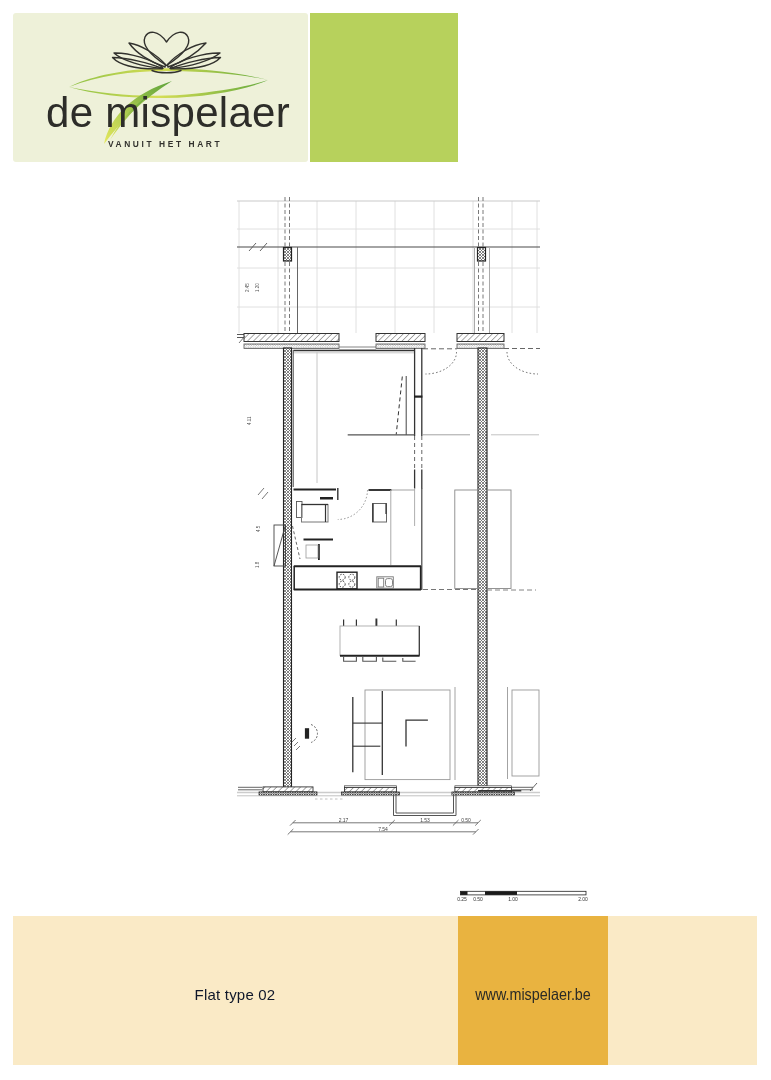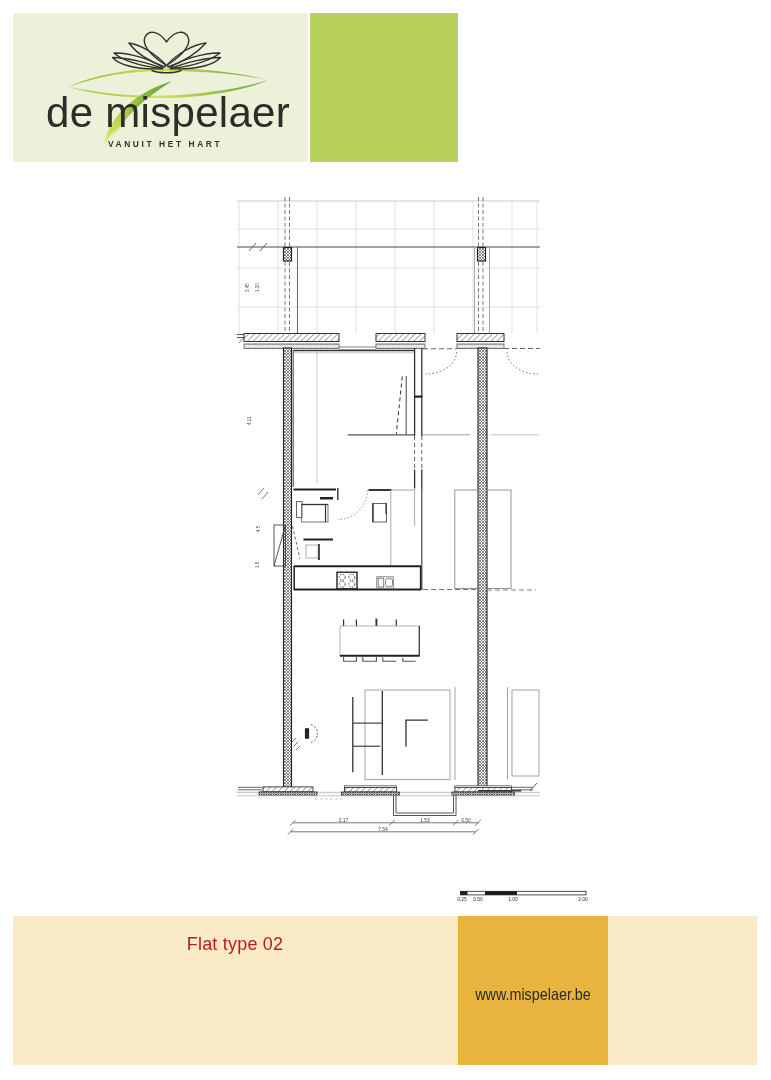--- a/index.html
+++ b/index.html
@@ -11,21 +11,21 @@
 <body>
 
 <div class="abs" style="left:13px;top:13px;width:295px;height:149px;background:#eef1d9;border-radius:3px;"></div>
 
 <div class="abs" style="left:310px;top:13px;width:148px;height:149px;background:#b7d15c;"></div>
 
 <div class="abs" style="left:13px;top:916px;width:744px;height:149px;background:#faeac6;"></div>
 
 <div class="abs" style="left:458px;top:916px;width:150px;height:149px;background:#e9b340;"></div>
 
-<div class="abs" style="left:0px;top:934px;width:470px;text-align:center;font-size:18px;color:#b91c1c;letter-spacing:0.2px;">Flat type 02</div>
+<div class="abs" style="left:0px;top:986px;width:470px;text-align:center;font-size:15px;color:#0f172a;letter-spacing:0.2px;">Flat type 02</div>
 
 <div class="abs" style="left:458px;top:985px;width:150px;text-align:center;font-size:16.5px;color:#2a2a26;transform:scaleX(0.87);transform-origin:50% 50%;">www.mispelaer.be</div>
 
 <svg class="abs" style="left:0;top:0;" width="330" height="180" viewBox="0 0 330 180">
   <defs>
     <linearGradient id="gr1" x1="0" y1="0" x2="1" y2="0">
       <stop offset="0" stop-color="#8cc045"></stop>
       <stop offset="0.45" stop-color="#d6de55"></stop>
       <stop offset="1" stop-color="#62a83c"></stop>
     </linearGradient>

